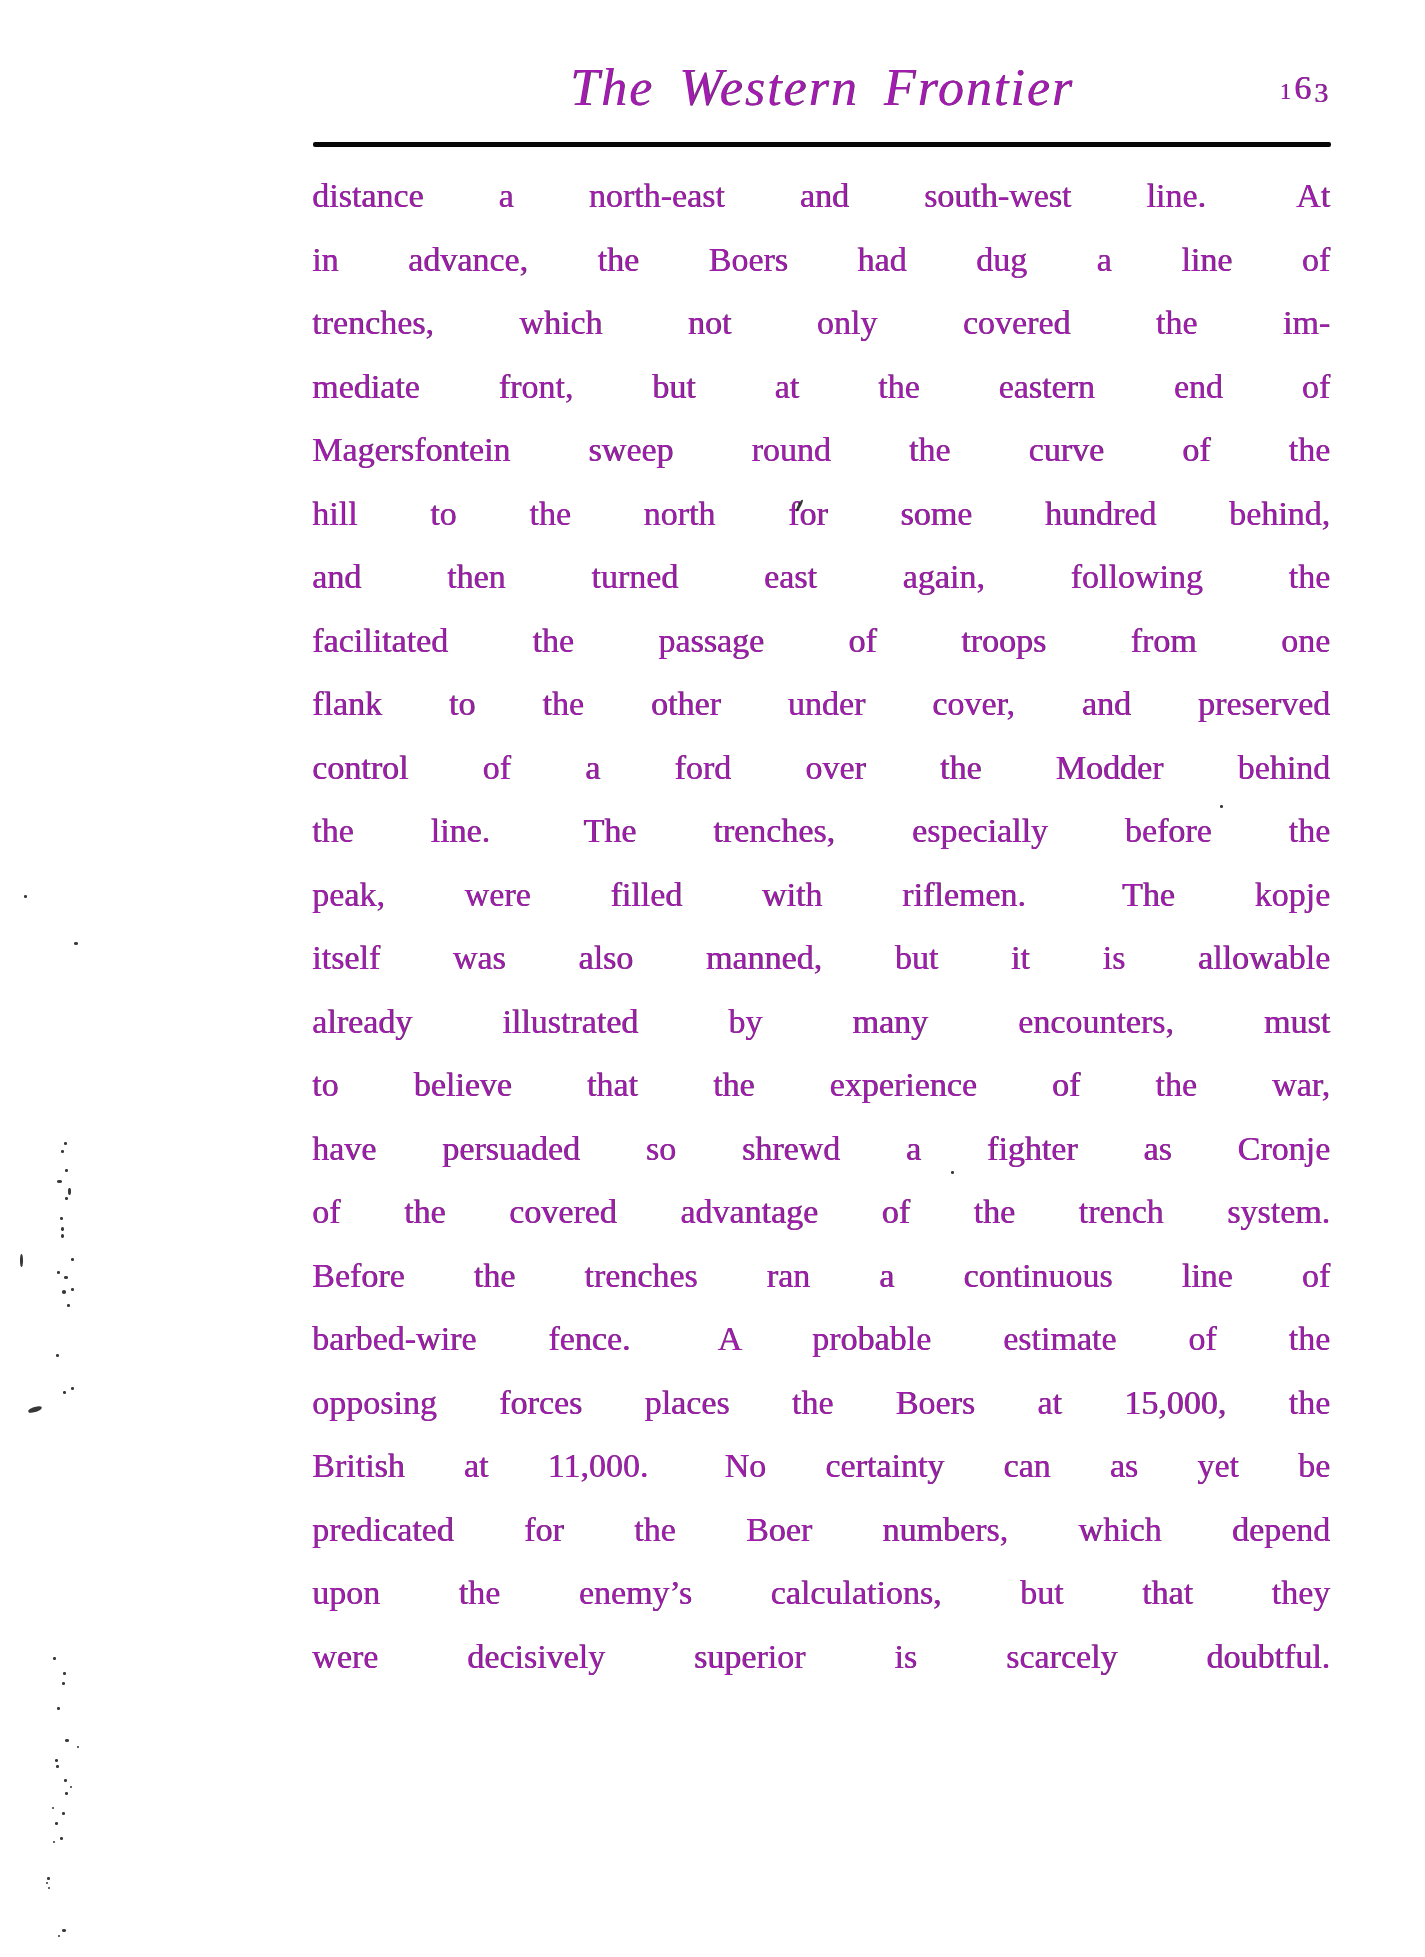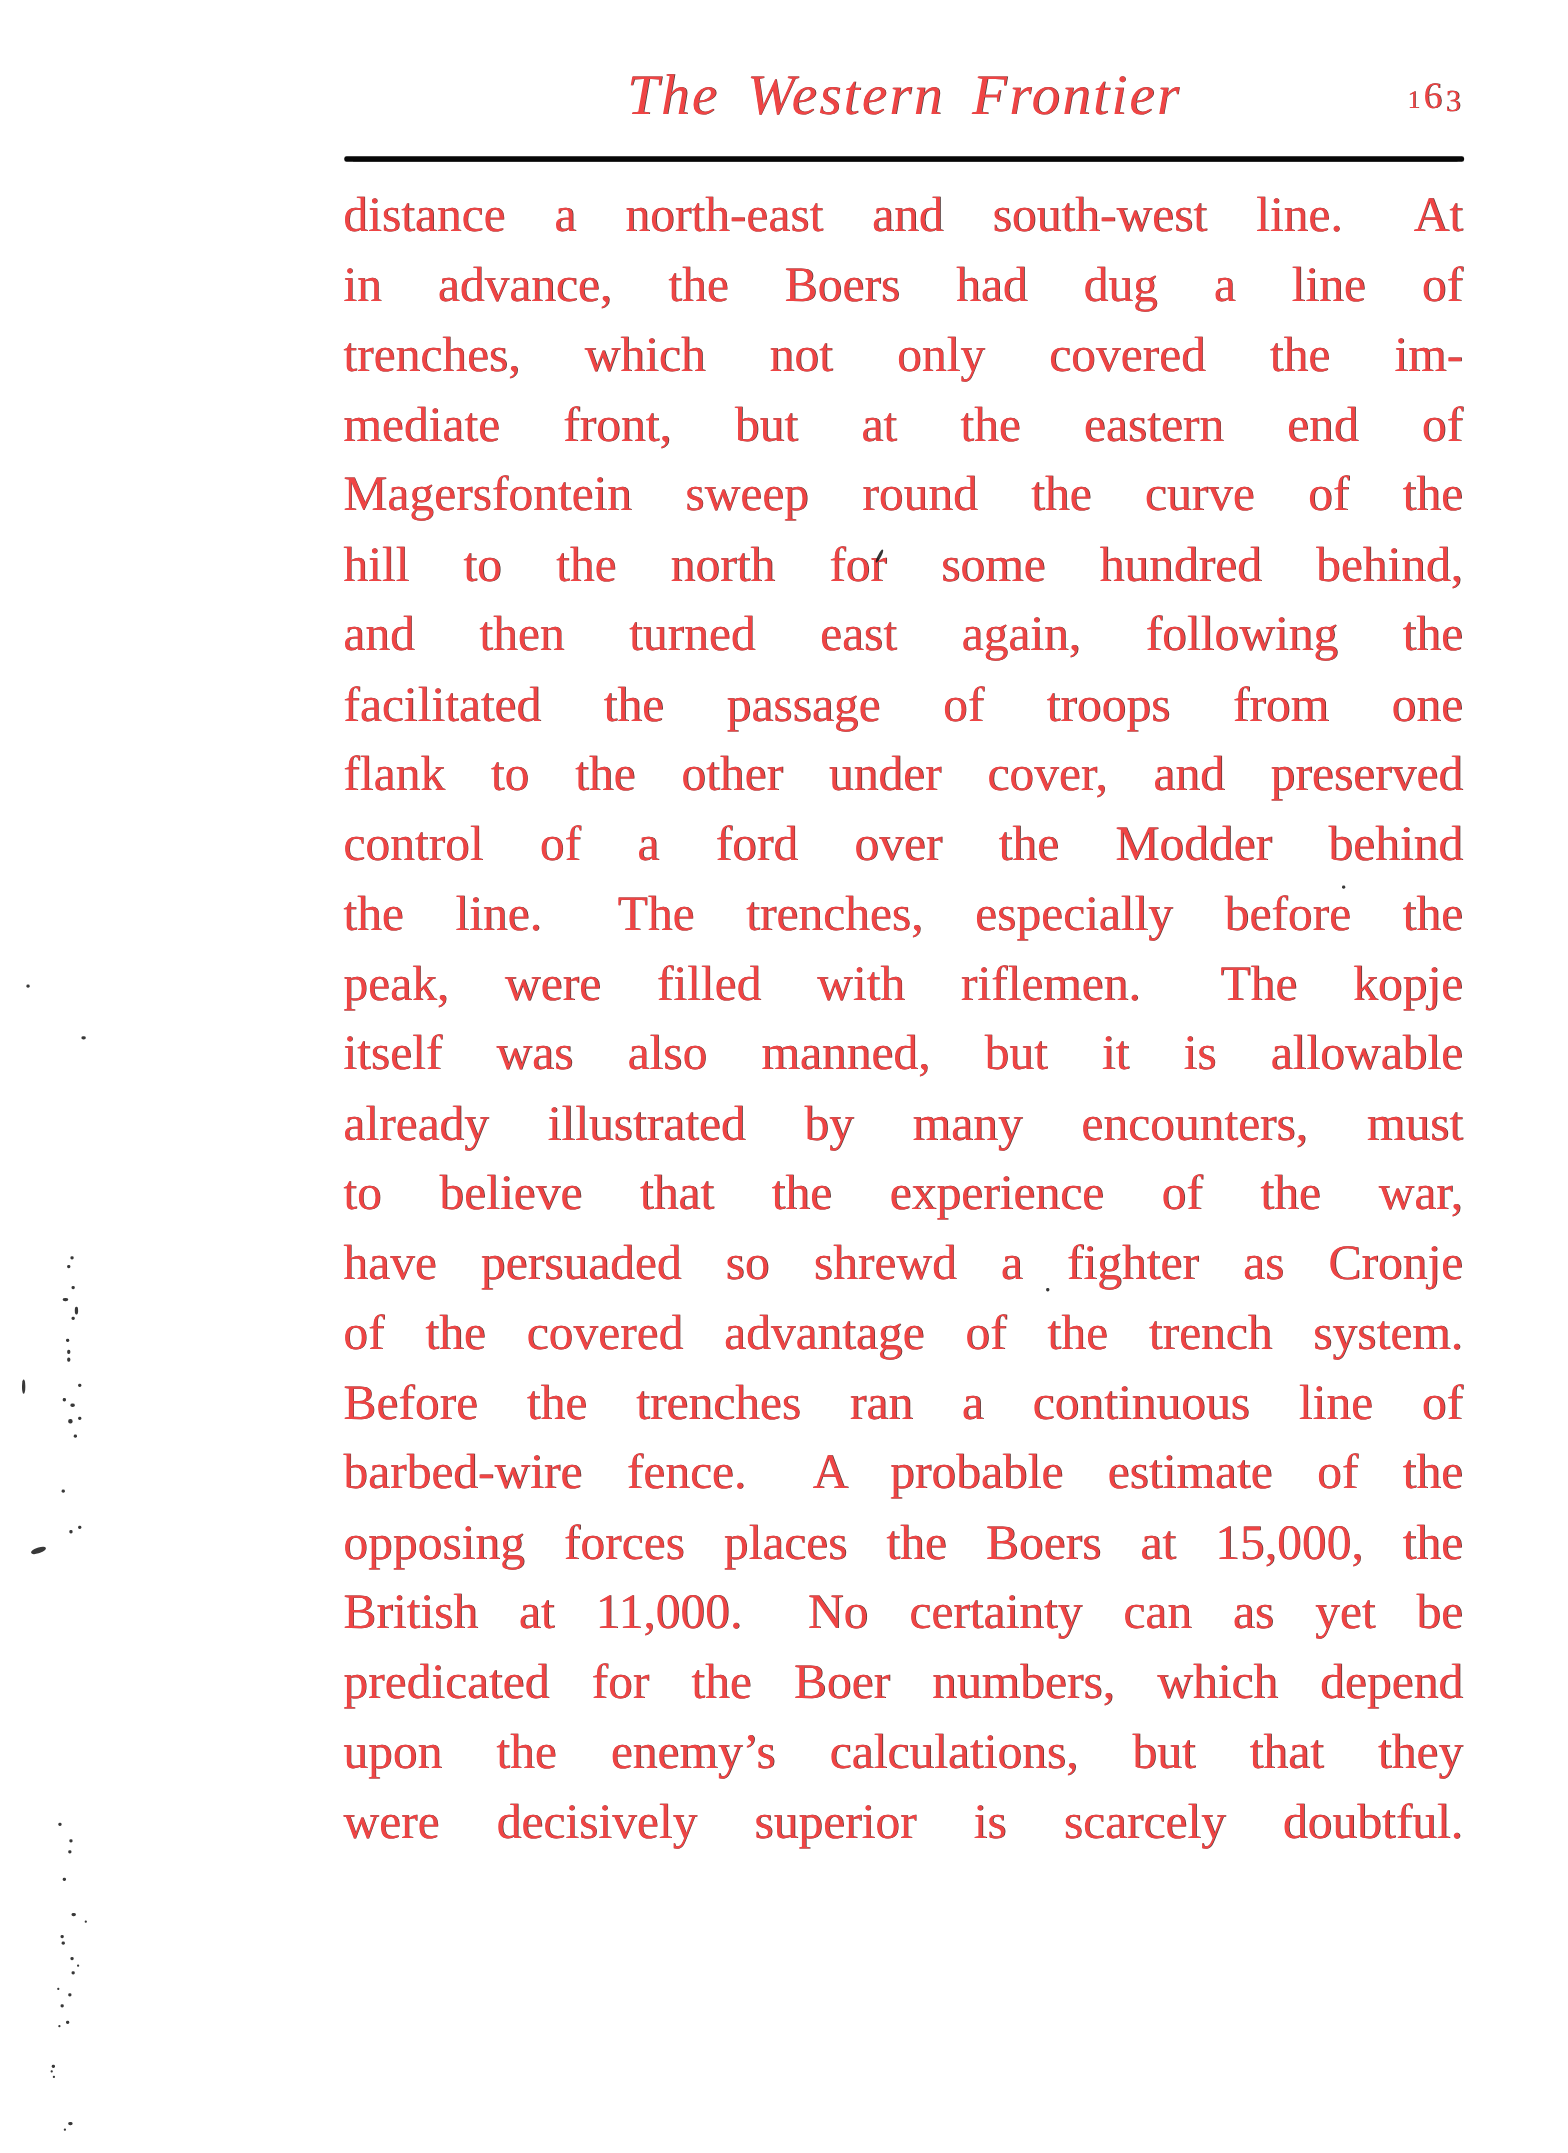--- a/index.html
+++ b/index.html
@@ -1,20 +1,20 @@
 <!DOCTYPE html>
 <html><head>
 <meta charset="utf-8">
 <style>
   html,body{margin:0;padding:0;background:#ffffff;}
   .page{
     position:relative;
     width:1425px;height:1957px;
     background:#ffffff;
-    color:#ef4444;
+    color:#a21caf;
     font-family:"Liberation Serif","DejaVu Serif",serif;
     overflow:hidden;
     text-shadow:0.6px 0 0 rgba(0,0,0,0.75);
   }
   
   .header{position:absolute;left:313px;top:52px;width:1018px;height:72px;}
   .title{
     position:absolute;left:50%;top:0;transform:translateX(-50%);
     font-style:italic;font-size:52px;line-height:72px;
     letter-spacing:2px;word-spacing:10px;white-space:nowrap;
@@ -31,21 +31,21 @@
     position:absolute;left:313px;top:142px;width:1018px;height:5px;
     background:#070707;border-radius:2px;
   }
   .rule::after{
     content:"";position:absolute;left:8px;right:6px;top:4px;height:1px;
     background:rgba(0,0,0,0.5);
   }
   
   .body-text{position:absolute;left:312px;top:164px;width:1018px;}
   .line{
-    font-size:45px;line-height:63.5px;height:63.5px;
+    font-size:34px;line-height:63.5px;height:63.5px;
     text-align:justify;text-align-last:justify;
     overflow:visible;
   }
   
   .speck{position:absolute;background:#151515;border-radius:45%;opacity:0.85;}
 </style>
 </head>
 <body>
 
 <div class="page">

